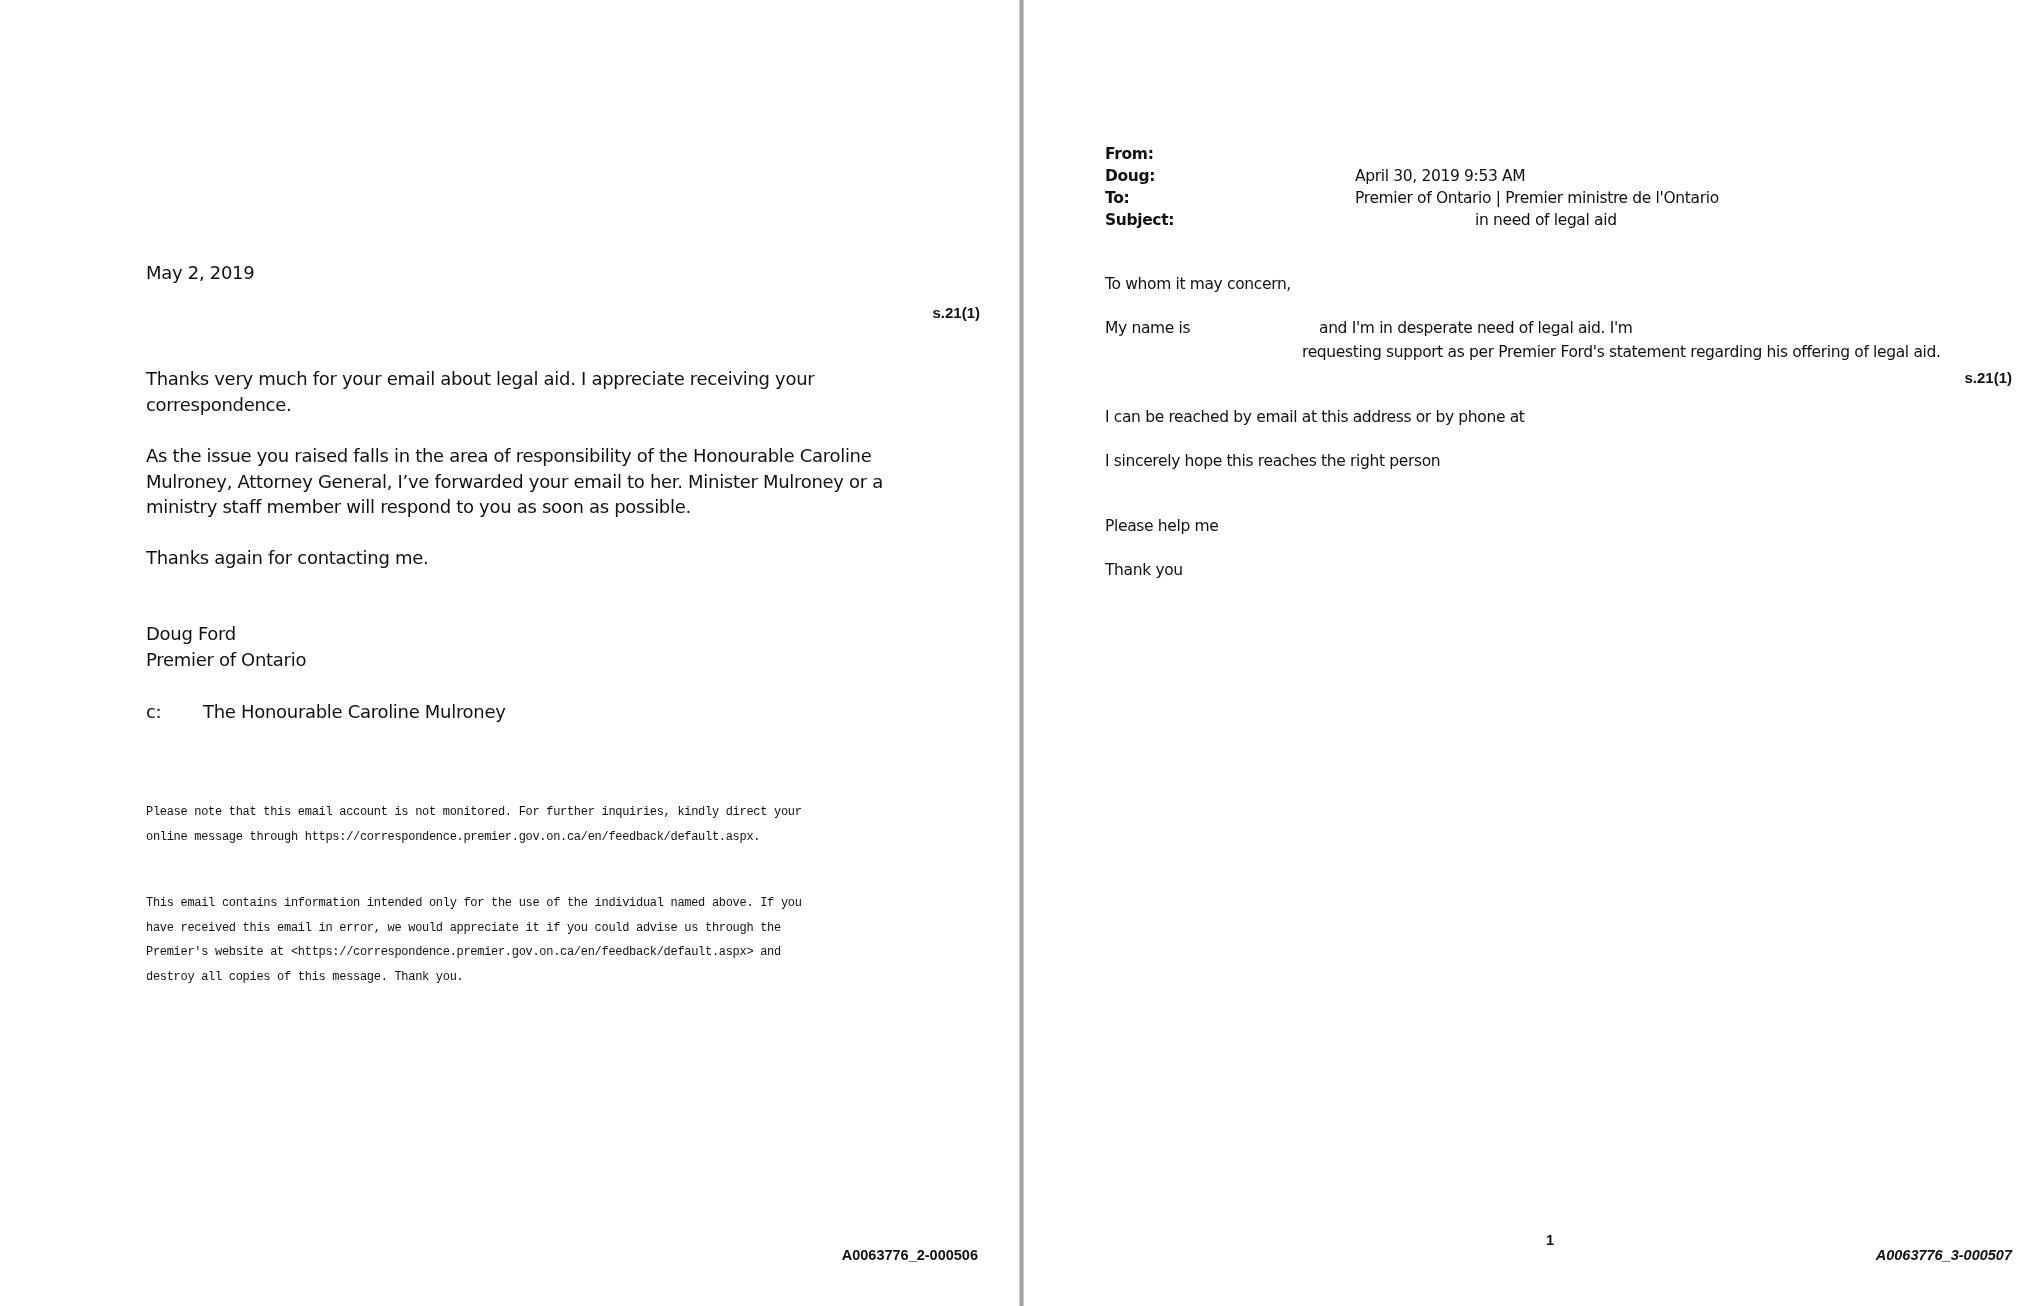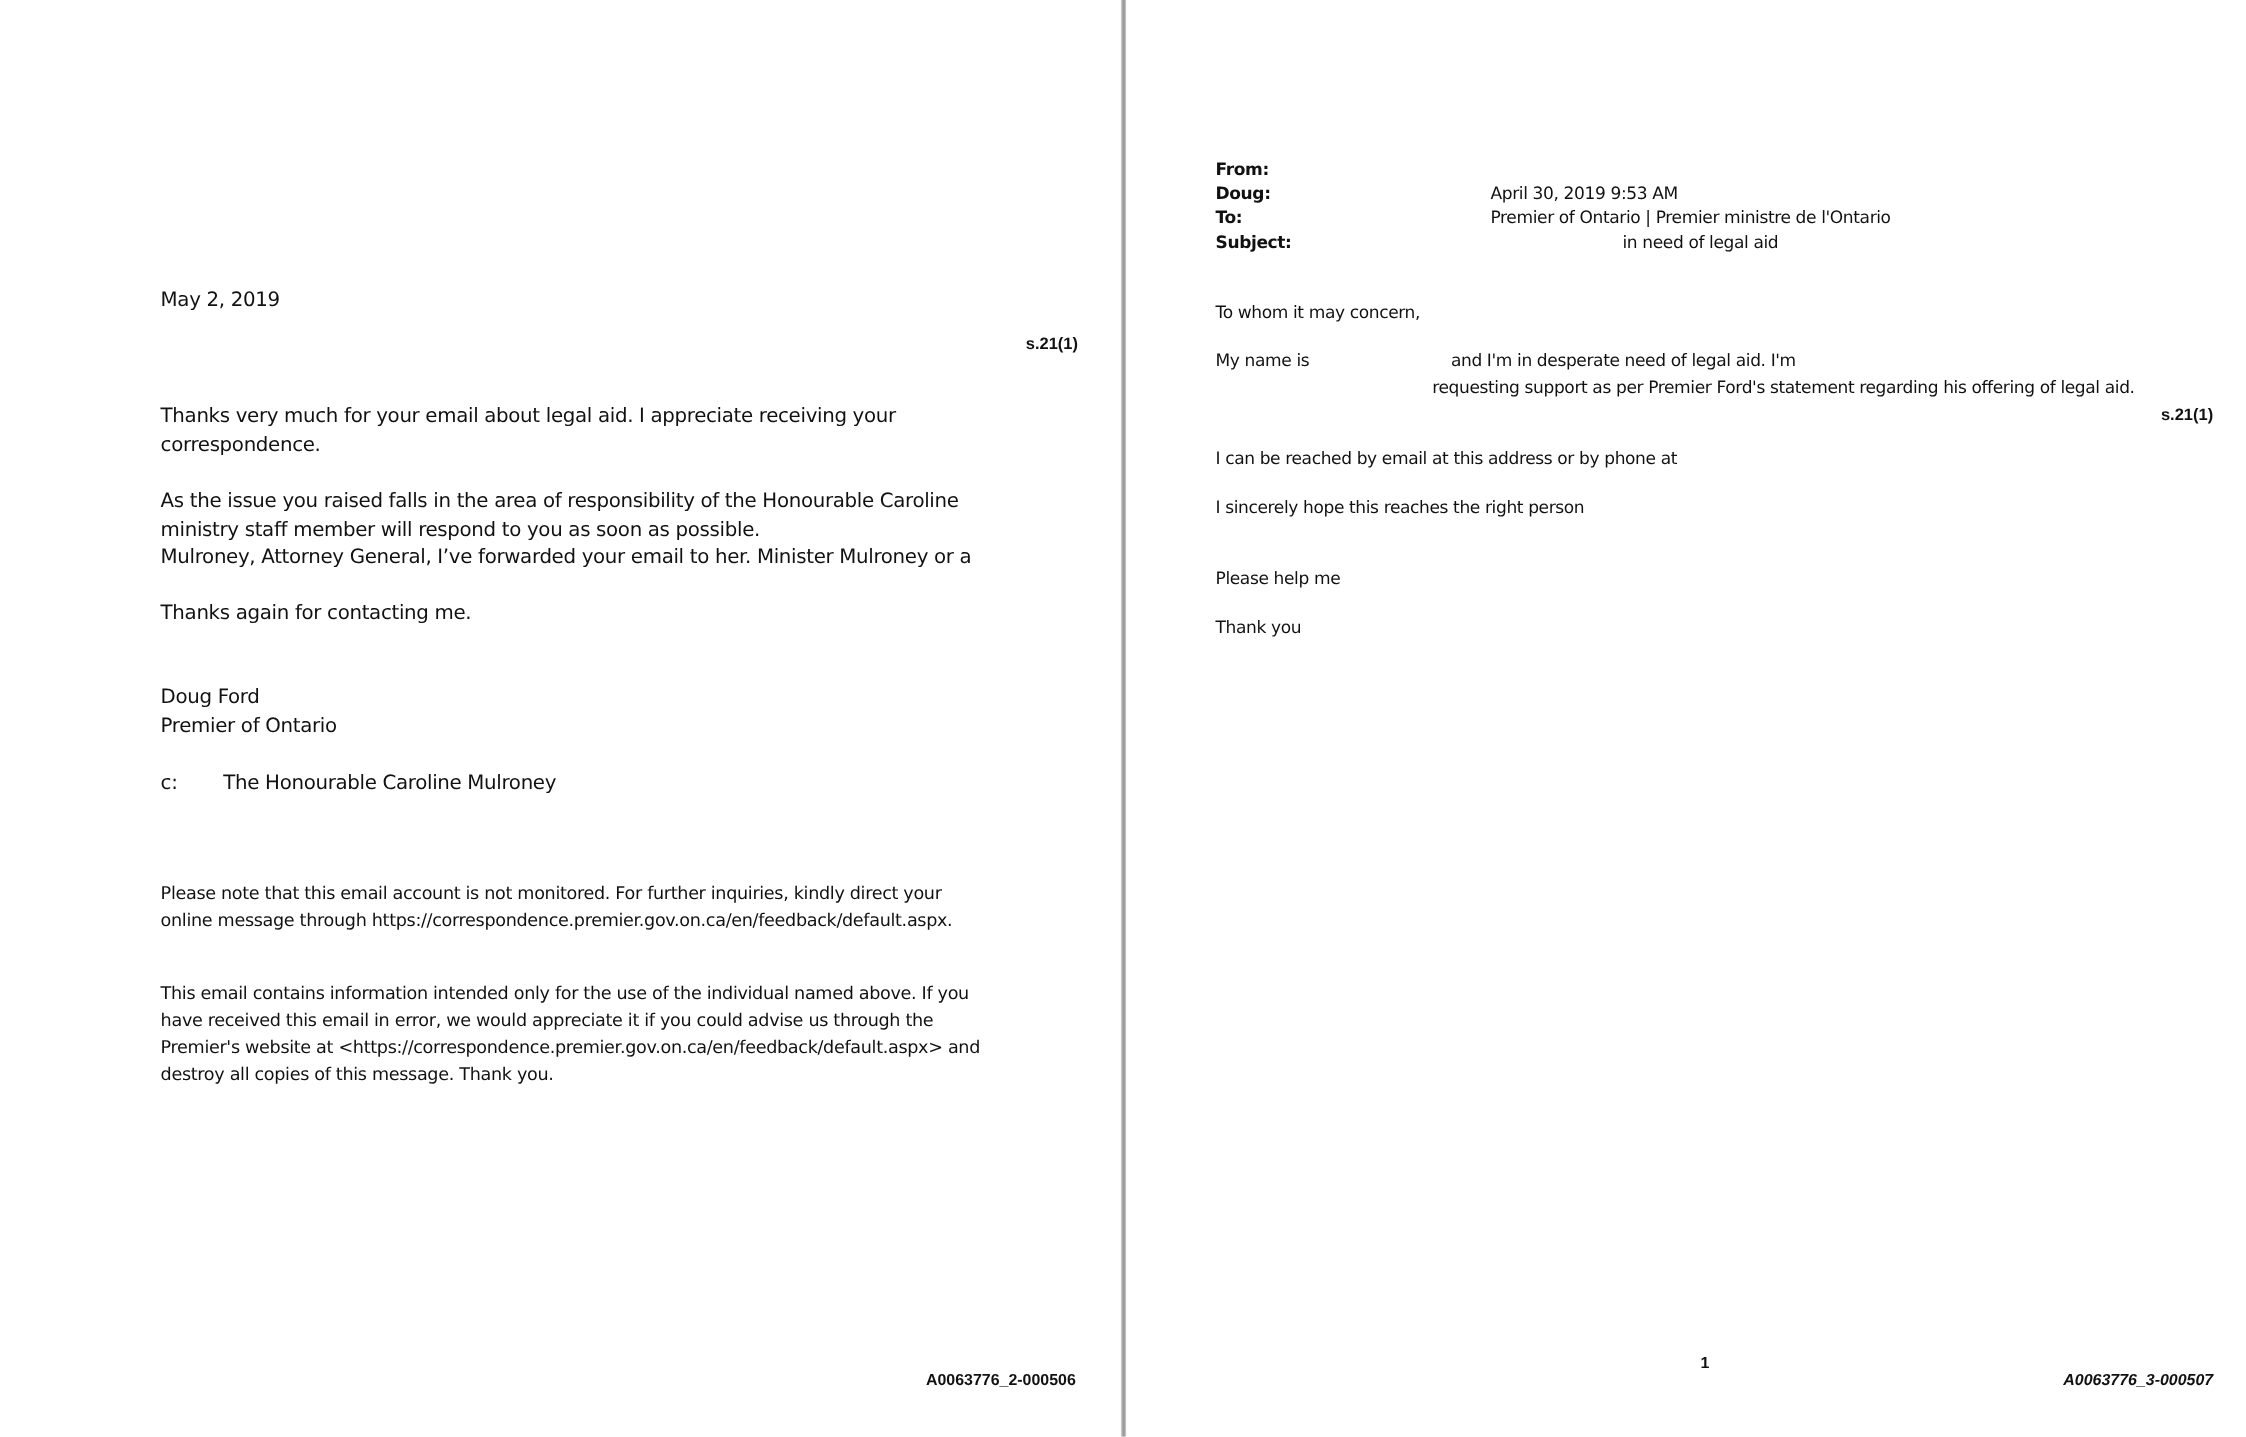--- a/index.html
+++ b/index.html
@@ -10,21 +10,21 @@
   }
   .page { position:absolute; top:0; height:1306px; background:#fff; }
   .page-left { left:0; width:1019px; }
   .page-right { left:1024px; width:1018px; }
   .divider {
     position:absolute; left:1019px; top:0; width:5px; height:1306px;
     background:linear-gradient(to right,#d8d8d8 0,#9a9a9a 40%,#9a9a9a 60%,#d8d8d8 100%);
   }
   .abs { position:absolute; white-space:nowrap; }
   .letter { font-size:18px; letter-spacing:-0.3px; line-height:25.5px; }
-  .small { font-size:16px; letter-spacing:-0.3px; line-height:24.5px; }
+  .small { font-size:12px; letter-spacing:-0.3px; line-height:24.5px;font-family:Liberation Mono, monospace; }
   .email { font-size:15.5px; letter-spacing:-0.35px; line-height:22px; }
   .bold { font-weight:bold; }
   .stamp { font-family:"Liberation Sans", sans-serif; font-weight:bold; font-size:15px; }
   .footer { font-family:"Liberation Sans", sans-serif; font-weight:bold; font-size:14.5px; }
   .block { position:absolute; }
   .block p { margin:0; white-space:nowrap; }
 </style>
 </head>
 <body>
 
@@ -34,22 +34,22 @@
 
   <div class="abs stamp" style="right:39px; top:304px;">s.21(1)</div>
 
   <div class="block letter" style="left:146px; top:366px;">
     <p>Thanks very much for your email about legal aid. I appreciate receiving your</p>
     <p>correspondence.</p>
   </div>
 
   <div class="block letter" style="left:146px; top:443px;">
     <p>As the issue you raised falls in the area of responsibility of the Honourable Caroline</p>
+    <p>Mulroney, Attorney General, I’ve forwarded your email to her. Minister Mulroney or a</p>
     <p>ministry staff member will respond to you as soon as possible.</p>
-    <p>Mulroney, Attorney General, I’ve forwarded your email to her. Minister Mulroney or a</p>
   </div>
 
   <div class="block letter" style="left:146px; top:545px;">
     <p>Thanks again for contacting me.</p>
   </div>
 
   <div class="block letter" style="left:146px; top:621px;">
     <p>Doug Ford</p>
     <p>Premier of Ontario</p>
   </div>

